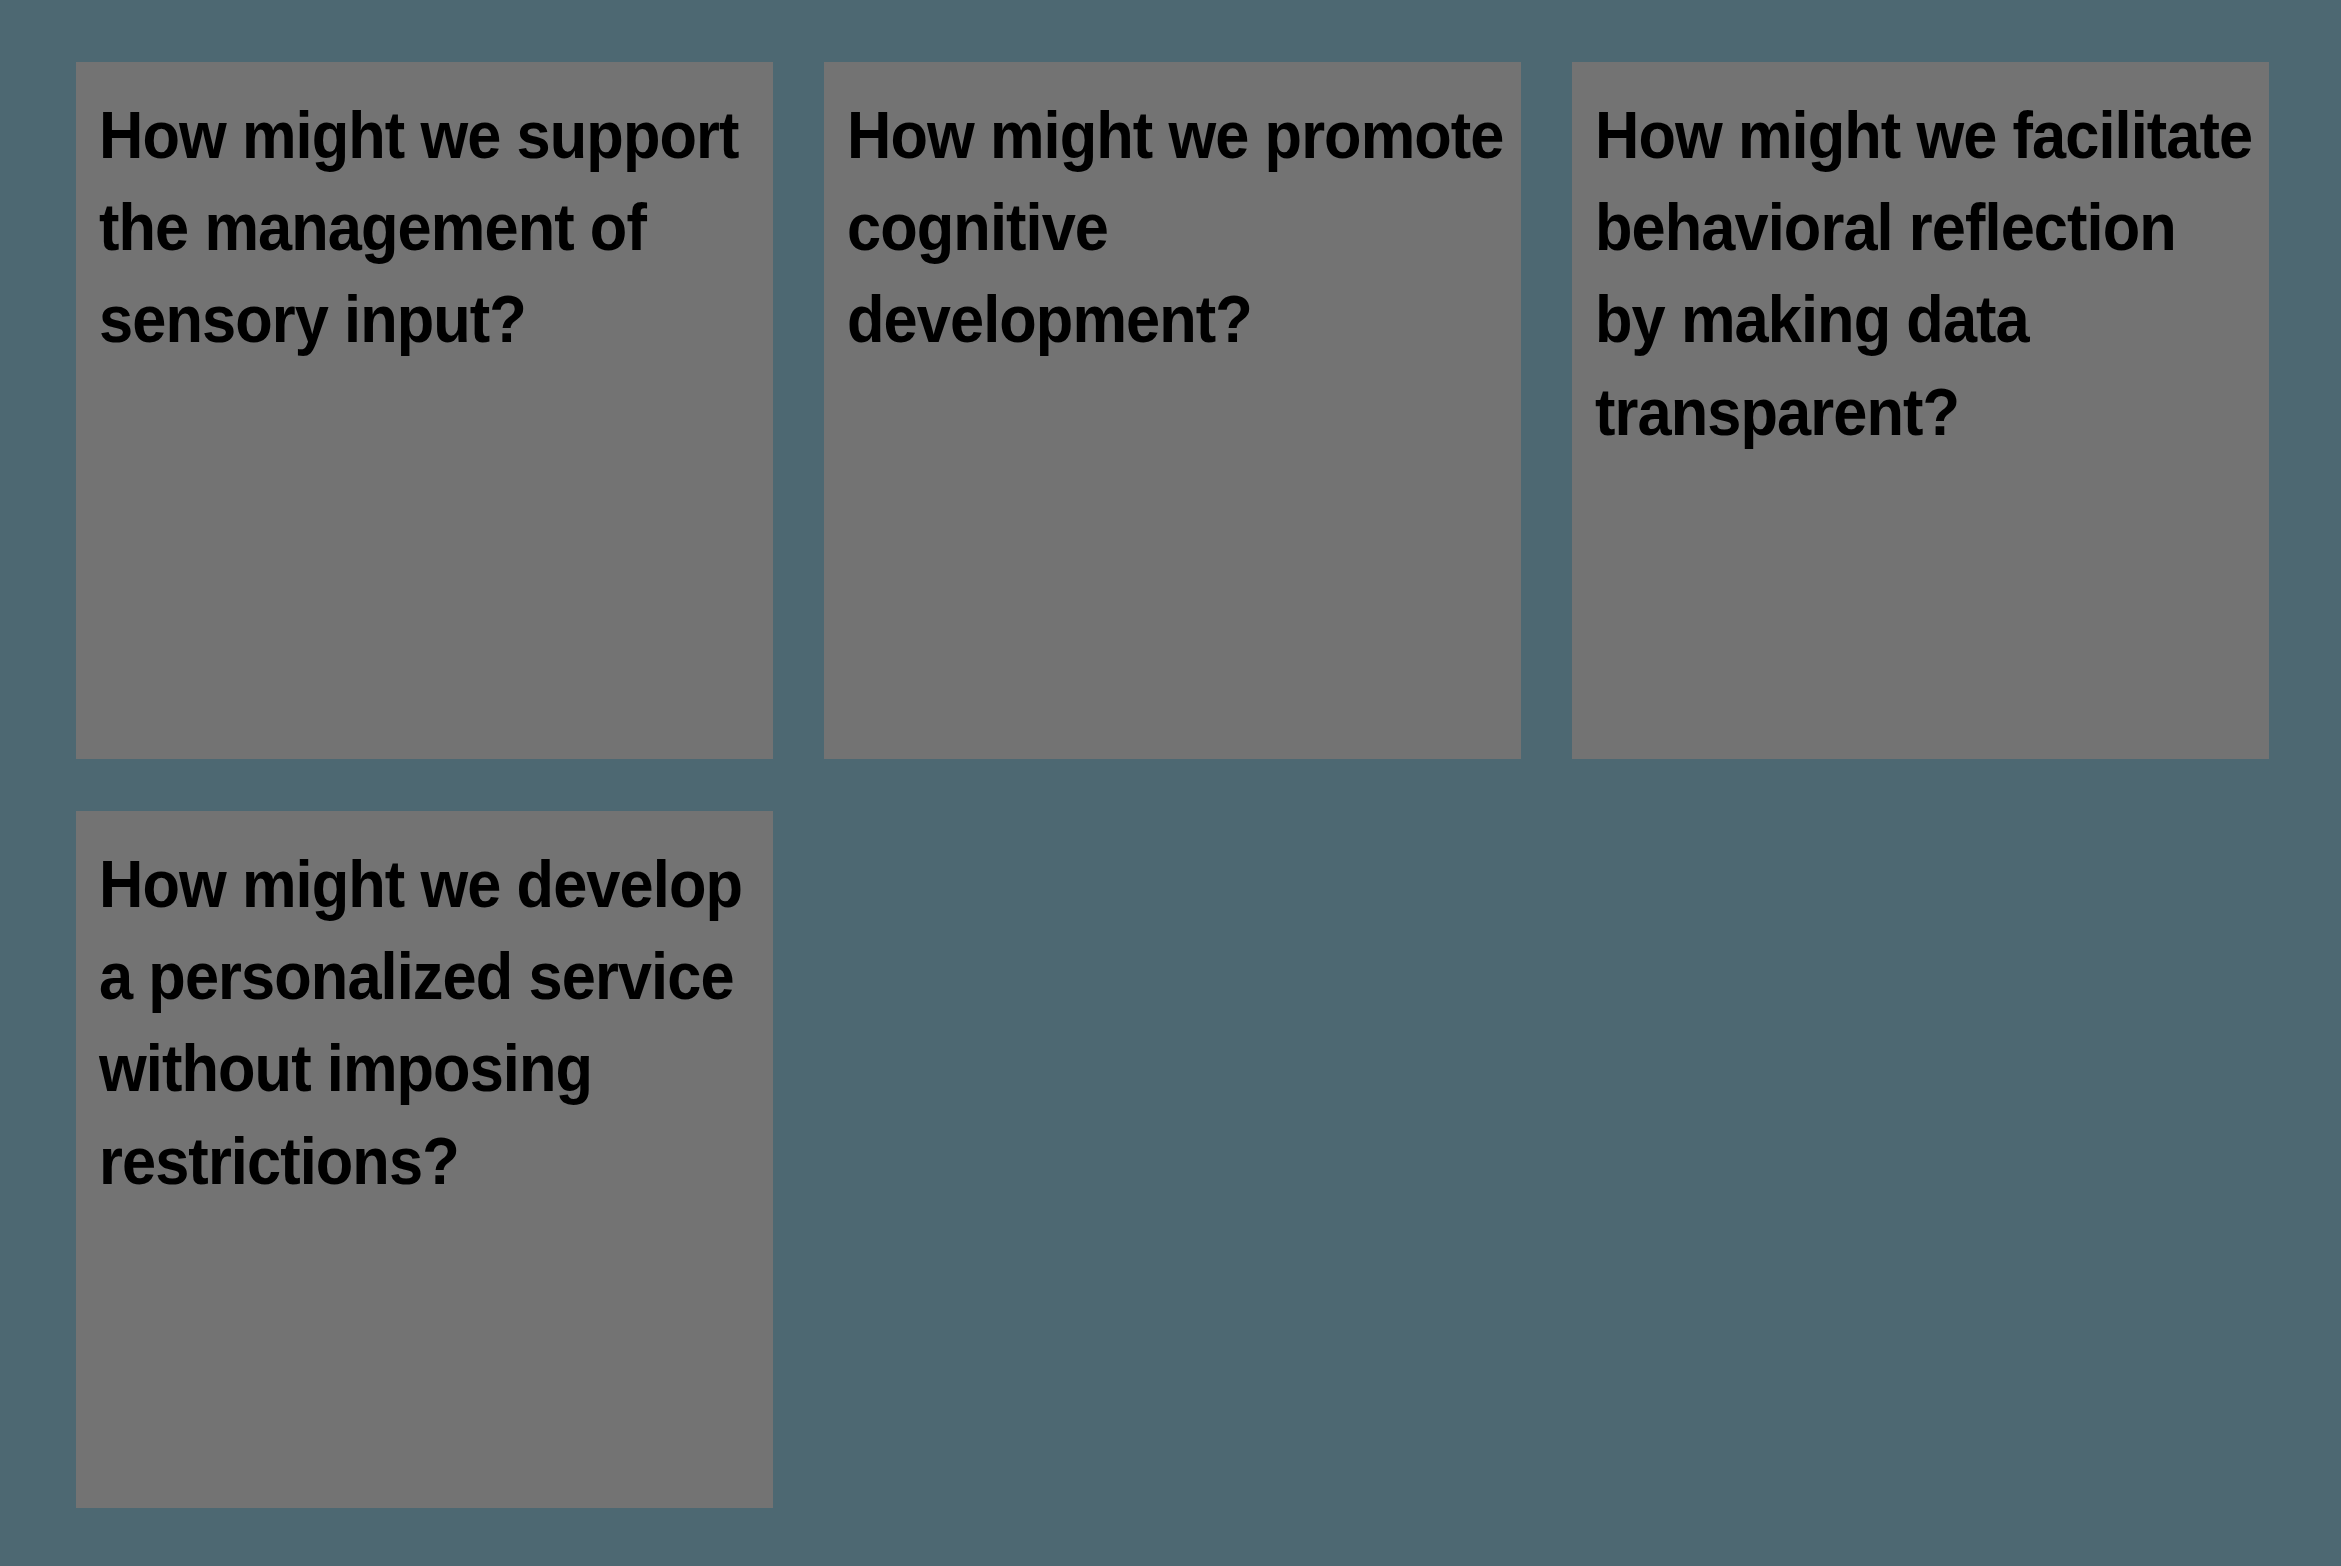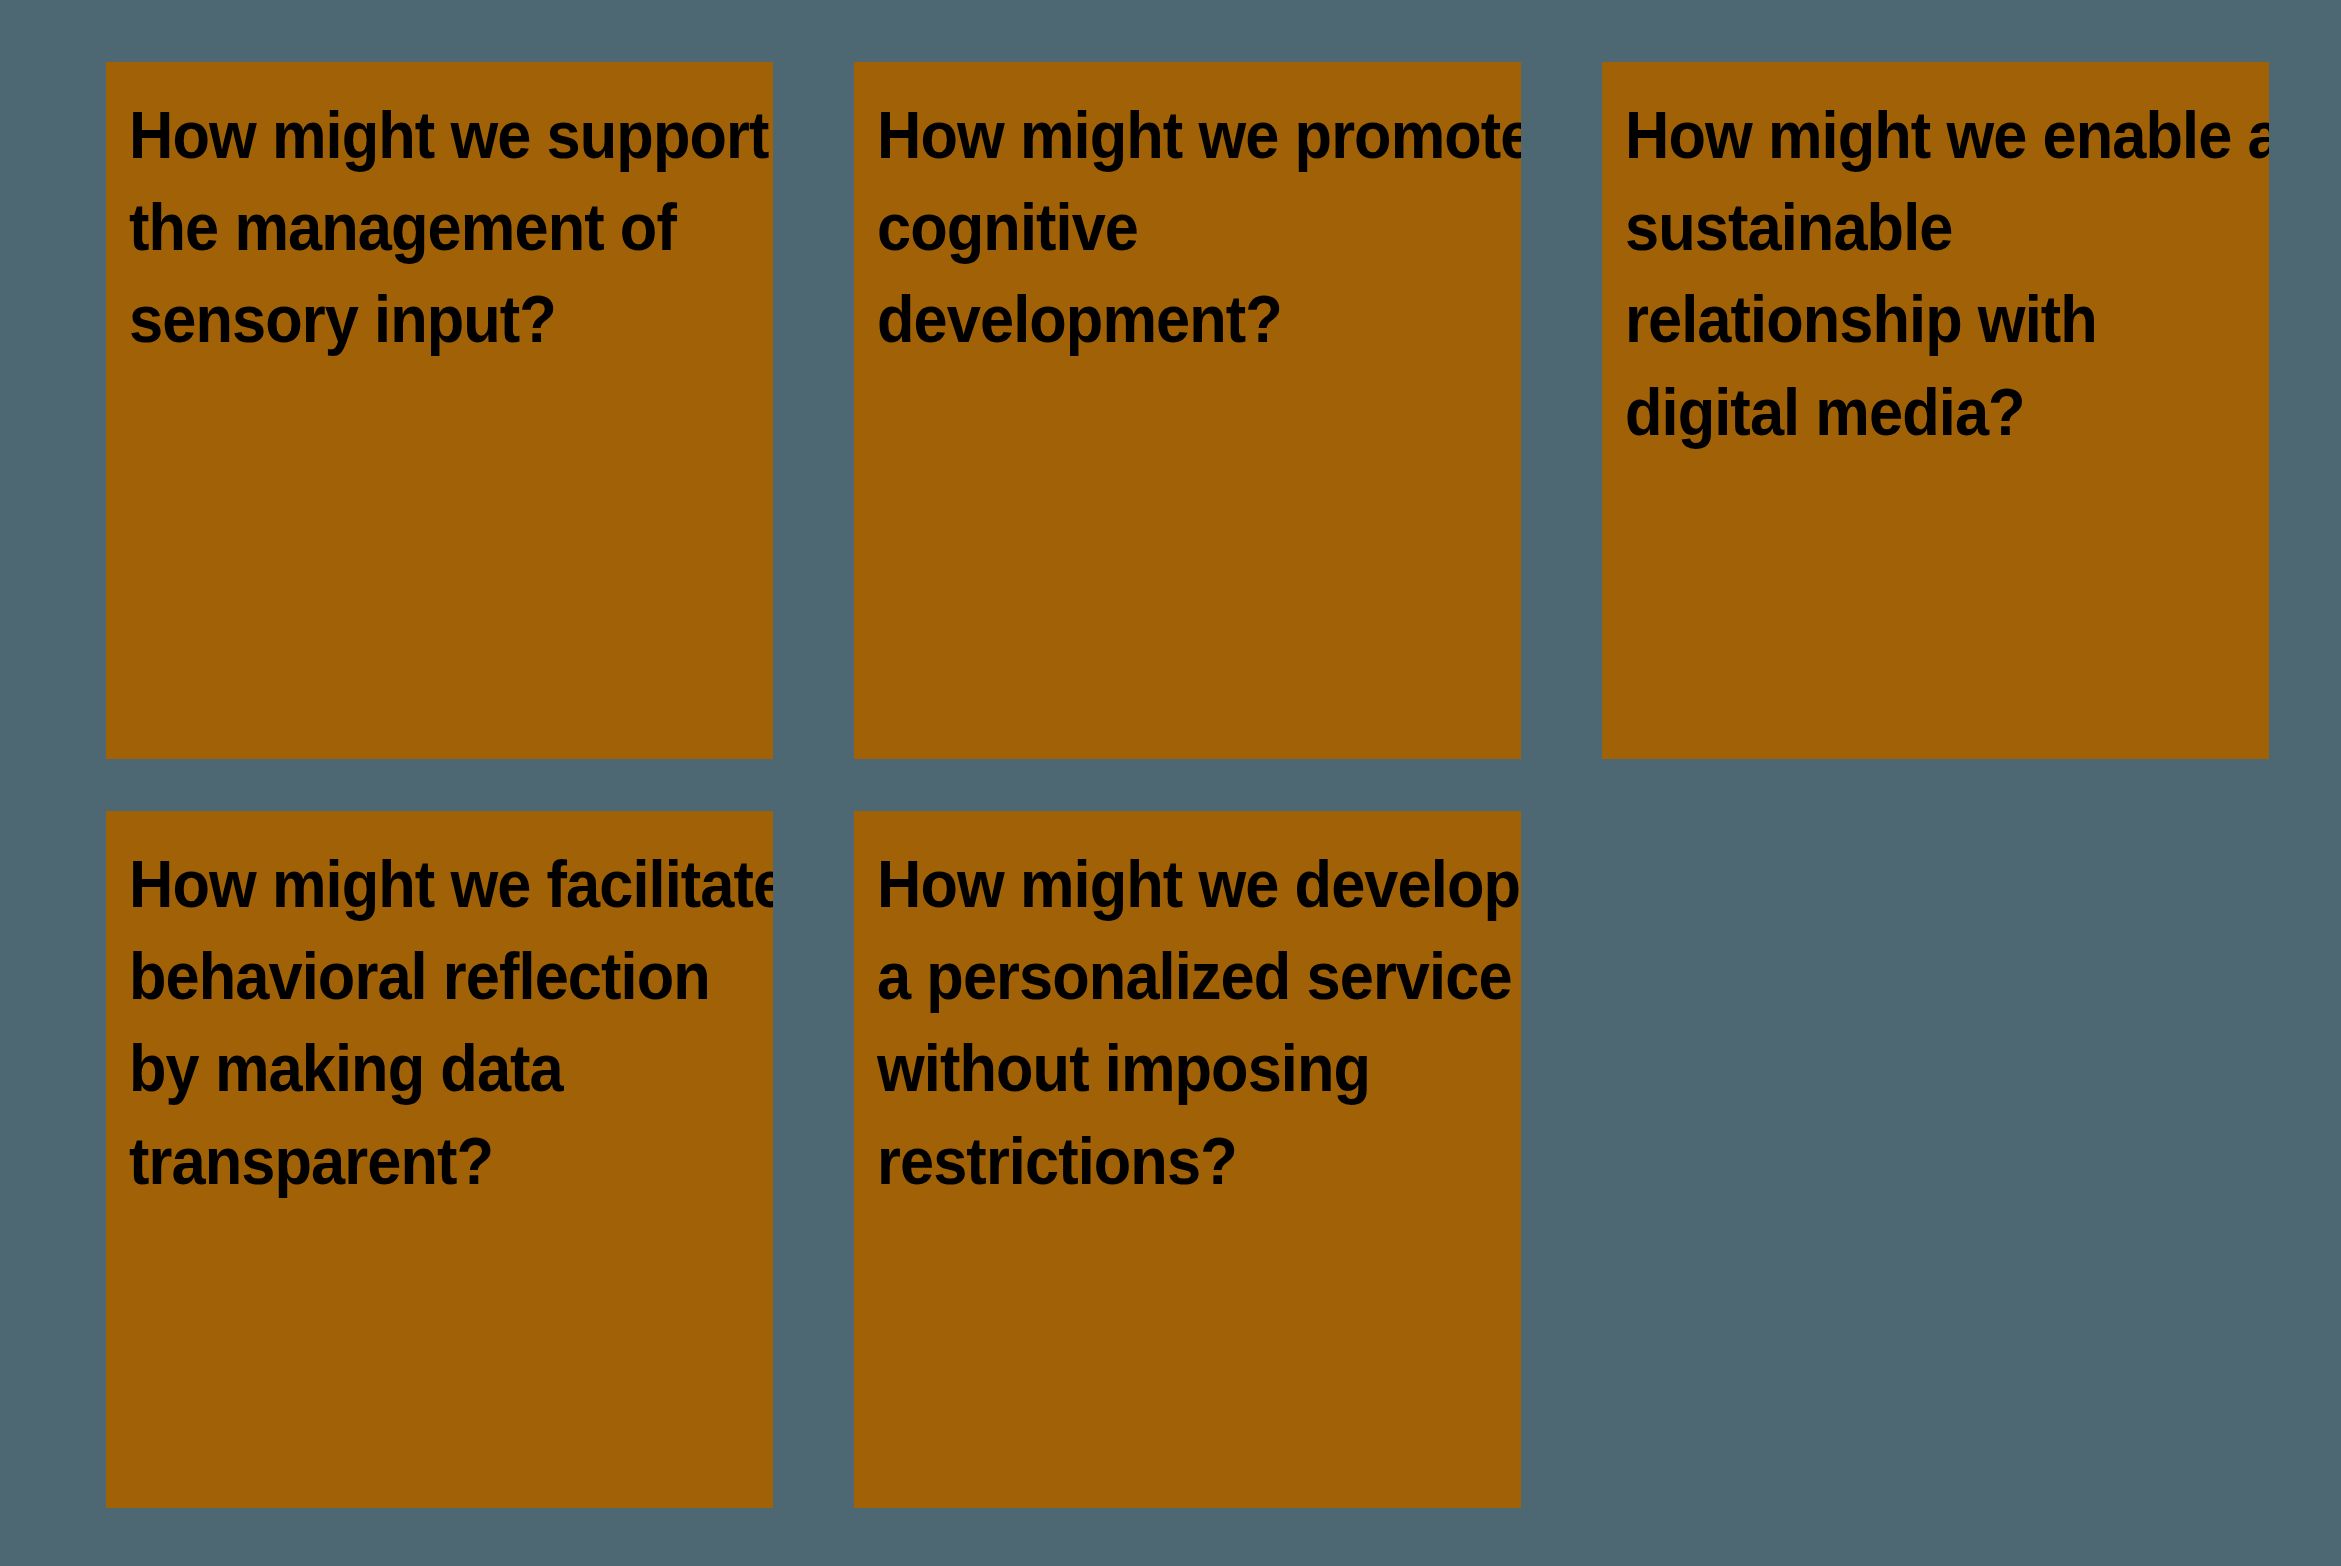--- a/index.html
+++ b/index.html
@@ -21,24 +21,23 @@
     top: 62px;
     width: 2191px;
     display: grid;
     grid-template-columns: repeat(3, 697px);
     grid-template-rows: repeat(2, 697px);
     column-gap: 51px;
     row-gap: 52px;
   }
 
   .hmw-card {
-    background: #a16207;
+    background: #737373;
     position: relative;
     overflow: hidden;
-    margin-left: 30px;
   }
 
   .hmw-text {
     position: absolute;
     left: 23px;
     top: 26.6px;
     right: 15px;
     font-family: "Liberation Sans", sans-serif;
     font-weight: 700;
     font-size: 66px;
@@ -58,23 +57,20 @@
 
   <div class="hmw-card">
     <div class="hmw-text">How might we support the management of sensory input?</div>
   </div>
 
   <div class="hmw-card">
     <div class="hmw-text">How might we promote cognitive development?</div>
   </div>
 
 
-  <div class="hmw-card">
-    <div class="hmw-text">How might we enable a sustainable relationship with digital media?</div>
-  </div>
 
   <div class="hmw-card">
     <div class="hmw-text">How might we facilitate behavioral reflection by making data transparent?</div>
   </div>
 
   <div class="hmw-card">
     <div class="hmw-text">How might we develop a personalized service without imposing restrictions?</div>
   </div>
 
 </div>

